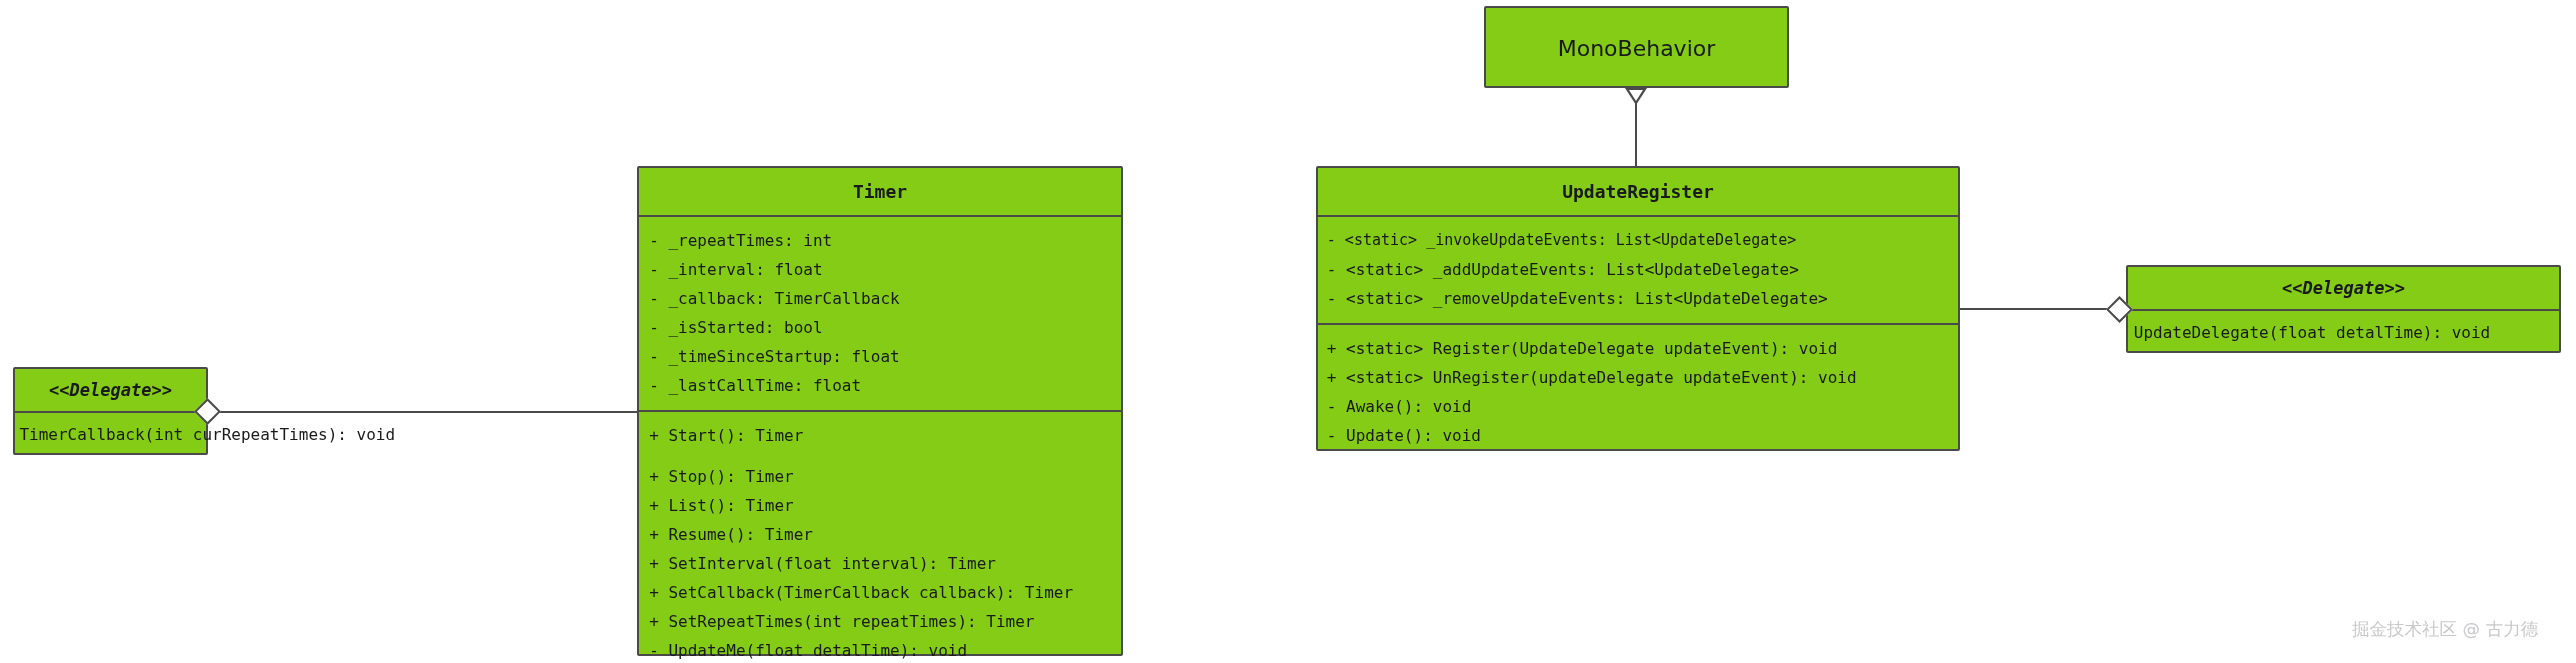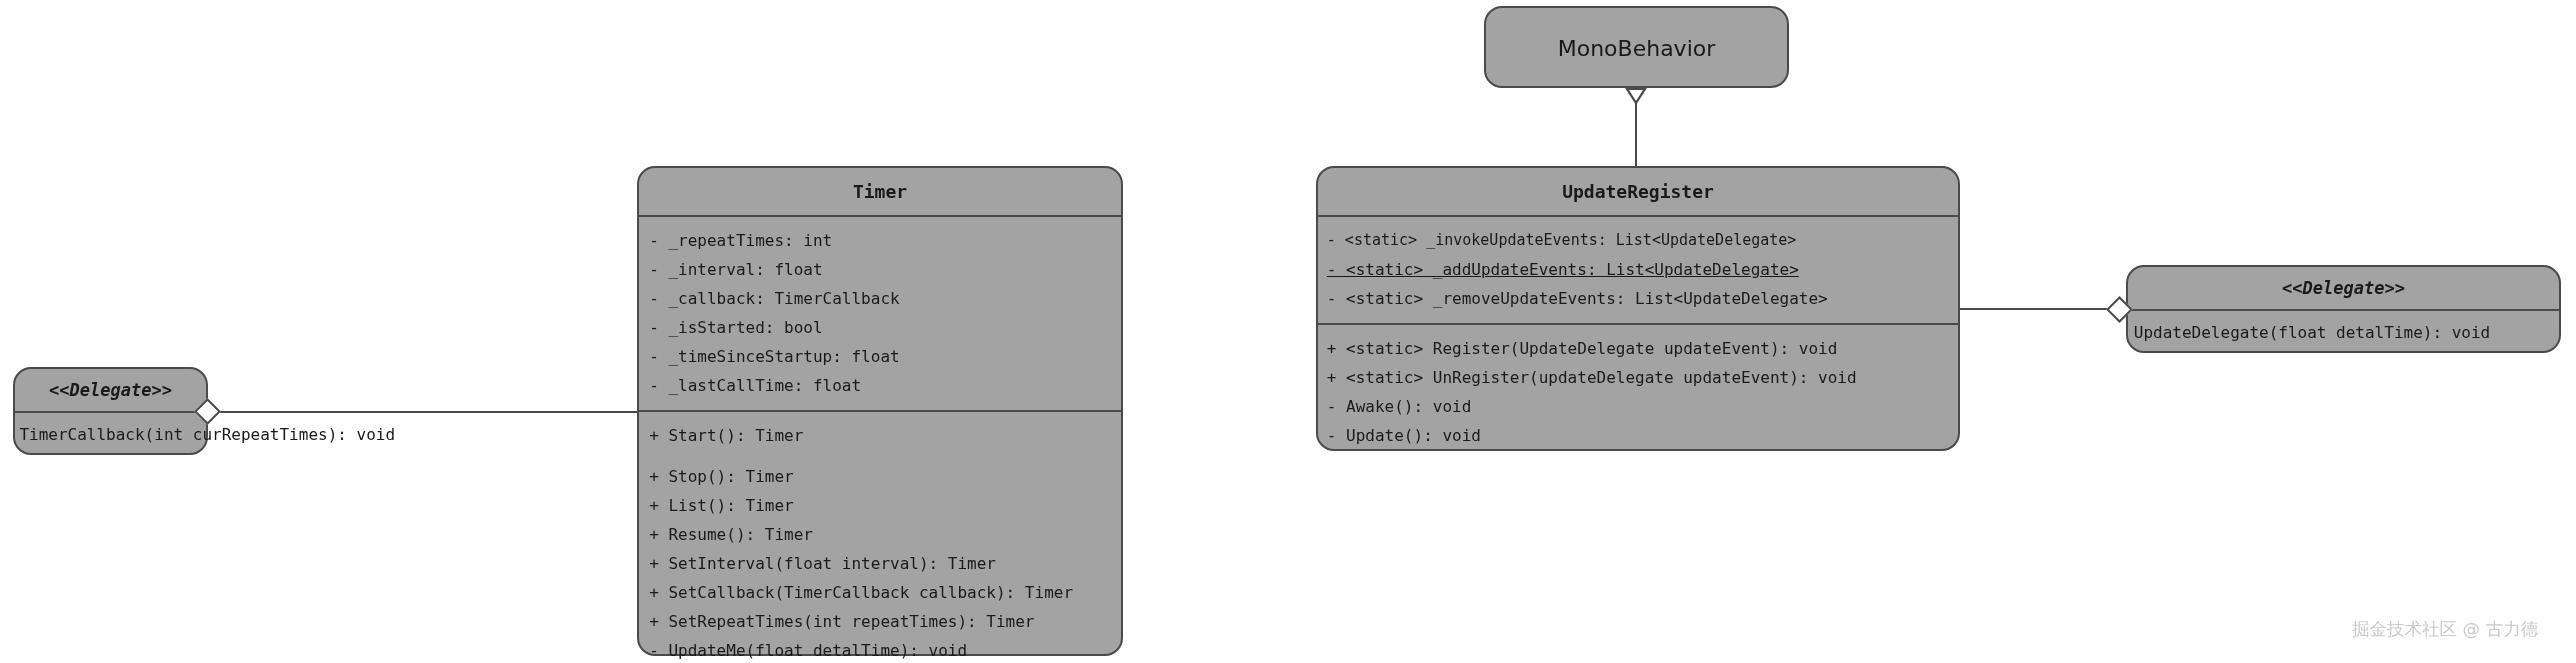--- a/index.html
+++ b/index.html
@@ -2,22 +2,22 @@
 <html style="font-size:11.7px"><head>
 <meta charset="utf-8">
 <style>
   html,body{margin:0;padding:0;background:#ffffff;}
   body{width:2576px;height:663px;position:relative;overflow:hidden;
        font-family:"DejaVu Sans Mono","Liberation Mono",monospace;}
 
   .canvas{position:absolute;inset:0;}
 
   
-  .uml-box{position:absolute;box-sizing:border-box;background:#a3a3a3;
-           border:2.2px solid #4a4a4a;border-radius:18px;z-index:5;}
+  .uml-box{position:absolute;box-sizing:border-box;background:#84cc16;
+           border:2.2px solid #4a4a4a;border-radius:2px;z-index:5;}
 
   .uml-title{text-align:center;font-weight:bold;color:#1a1a1a;
              font-family:"DejaVu Sans Mono","Liberation Mono",monospace;
              white-space:nowrap;}
 
   .uml-title.stereotype{font-style:italic;}
 
   .uml-title.plain{font-family:"DejaVu Sans","Liberation Sans",sans-serif;
                    font-weight:normal;}
 
@@ -85,21 +85,21 @@
       <div class="uml-row" style="font-size:16px;line-height:29px;">+  SetRepeatTimes(int repeatTimes): Timer</div>
       <div class="uml-row" style="font-size:16px;line-height:29px;">-  UpdateMe(float detalTime): void</div>
     </div>
   </div>
 
   <div class="uml-box" style="left:1316px;top:166px;width:644px;height:285px;">
     <div class="uml-title" style="font-size:18px;line-height:47px;height:47px;">UpdateRegister</div>
 
     <div class="compartment" style="padding:8.8px 0 10.2px 8.8px;">
       <div class="uml-row" style="font-size:15px;line-height:29px;">-  &lt;static&gt; _invokeUpdateEvents: List&lt;UpdateDelegate&gt;</div>
-      <div class="uml-row" style="font-size:16px;line-height:29px;text-decoration:underline;">-  &lt;static&gt; _addUpdateEvents: List&lt;UpdateDelegate&gt;</div>
+      <div class="uml-row" style="font-size:16px;line-height:29px;">-  &lt;static&gt; _addUpdateEvents: List&lt;UpdateDelegate&gt;</div>
       <div class="uml-row" style="font-size:16px;line-height:29px;">-  &lt;static&gt; _removeUpdateEvents: List&lt;UpdateDelegate&gt;</div>
     </div>
 
     <div class="compartment" style="padding:8.8px 0 10.2px 8.8px;">
       <div class="uml-row" style="font-size:16px;line-height:29px;">+  &lt;static&gt; Register(UpdateDelegate updateEvent): void</div>
       <div class="uml-row" style="font-size:16px;line-height:29px;">+  &lt;static&gt; UnRegister(updateDelegate updateEvent): void</div>
       <div class="uml-row" style="font-size:16px;line-height:29px;">-  Awake(): void</div>
       <div class="uml-row" style="font-size:16px;line-height:29px;">-  Update(): void</div>
     </div>
   </div>

